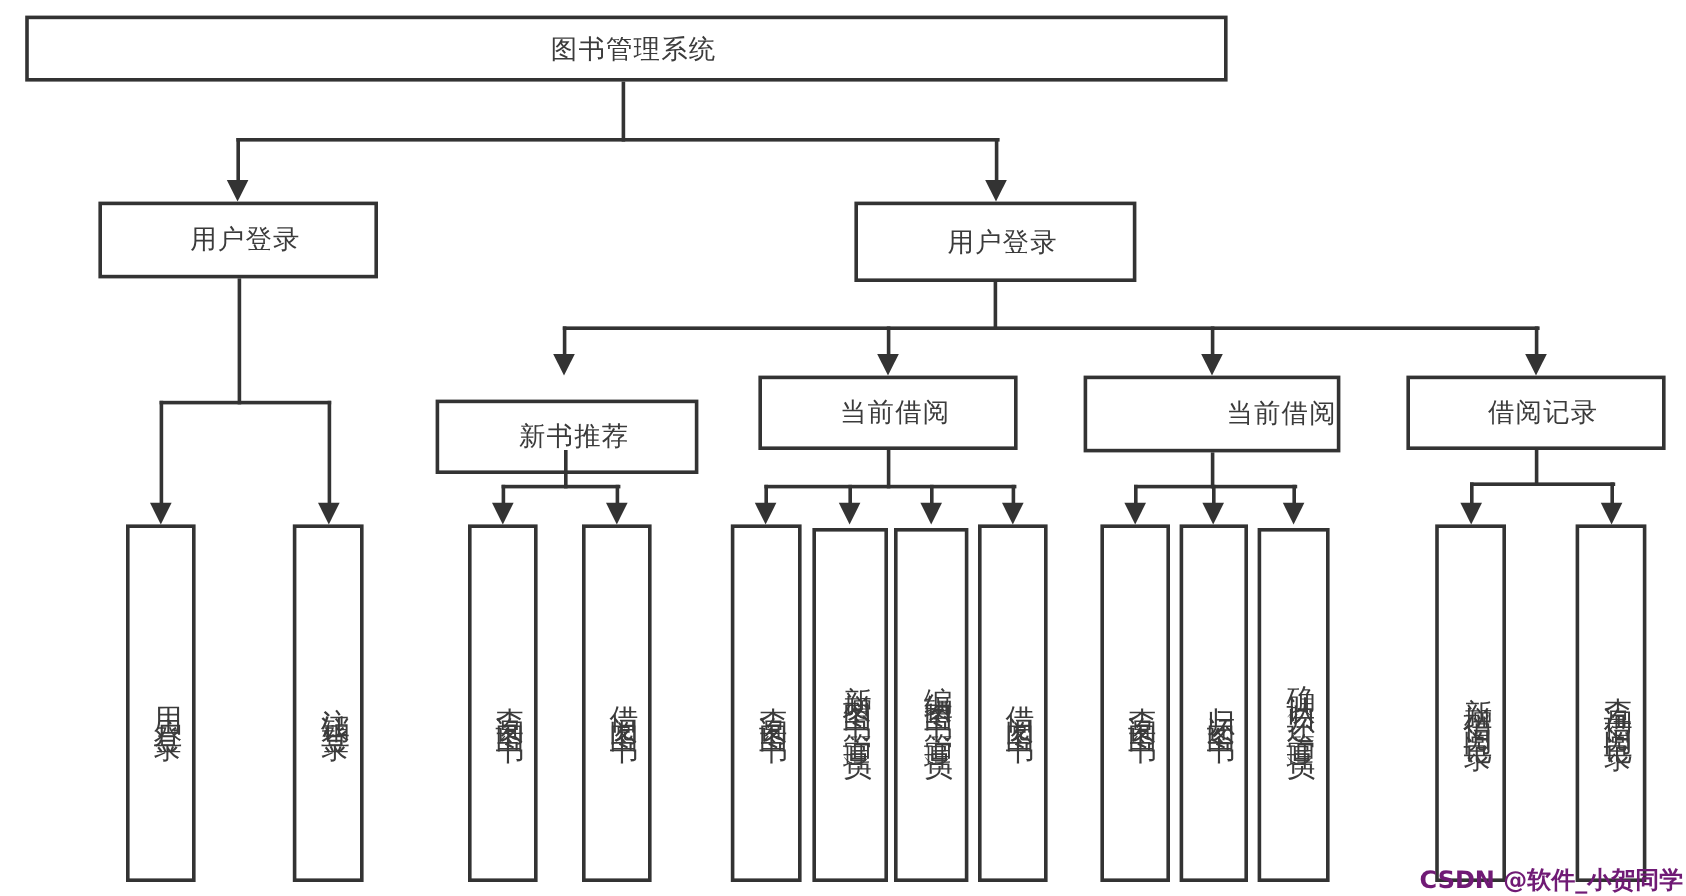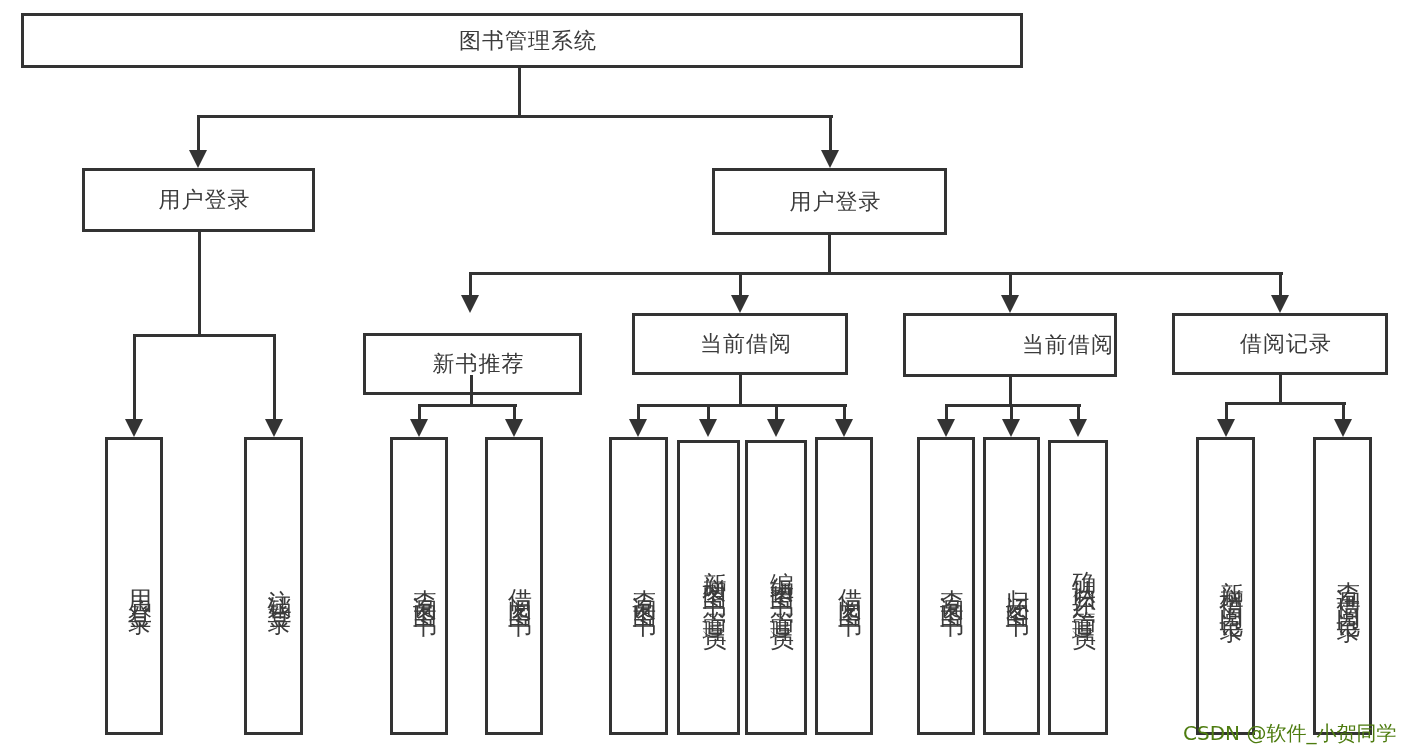--- a/index.html
+++ b/index.html
@@ -37,23 +37,24 @@
     width: 0; height: 0;
     border-left: 9px solid transparent;
     border-right: 9px solid transparent;
     border-top: 18px solid #333333;
   }
   .watermark {
     position: absolute;
     left: 1183px;
     top: 720px;
     font-size: 20px;
-    color: #4d7c0f;
+    color: #701a75;
     white-space: nowrap;
     z-index: 5;
+    font-weight: bold;
   }
 </style>
 </head>
 <body>
 
 <div class="canvas">
 
   <div class="box" style="left:21px; top:13px; width:1002px; height:55px;">
     <span class="hlabel">图书管理系统</span>
   </div>

